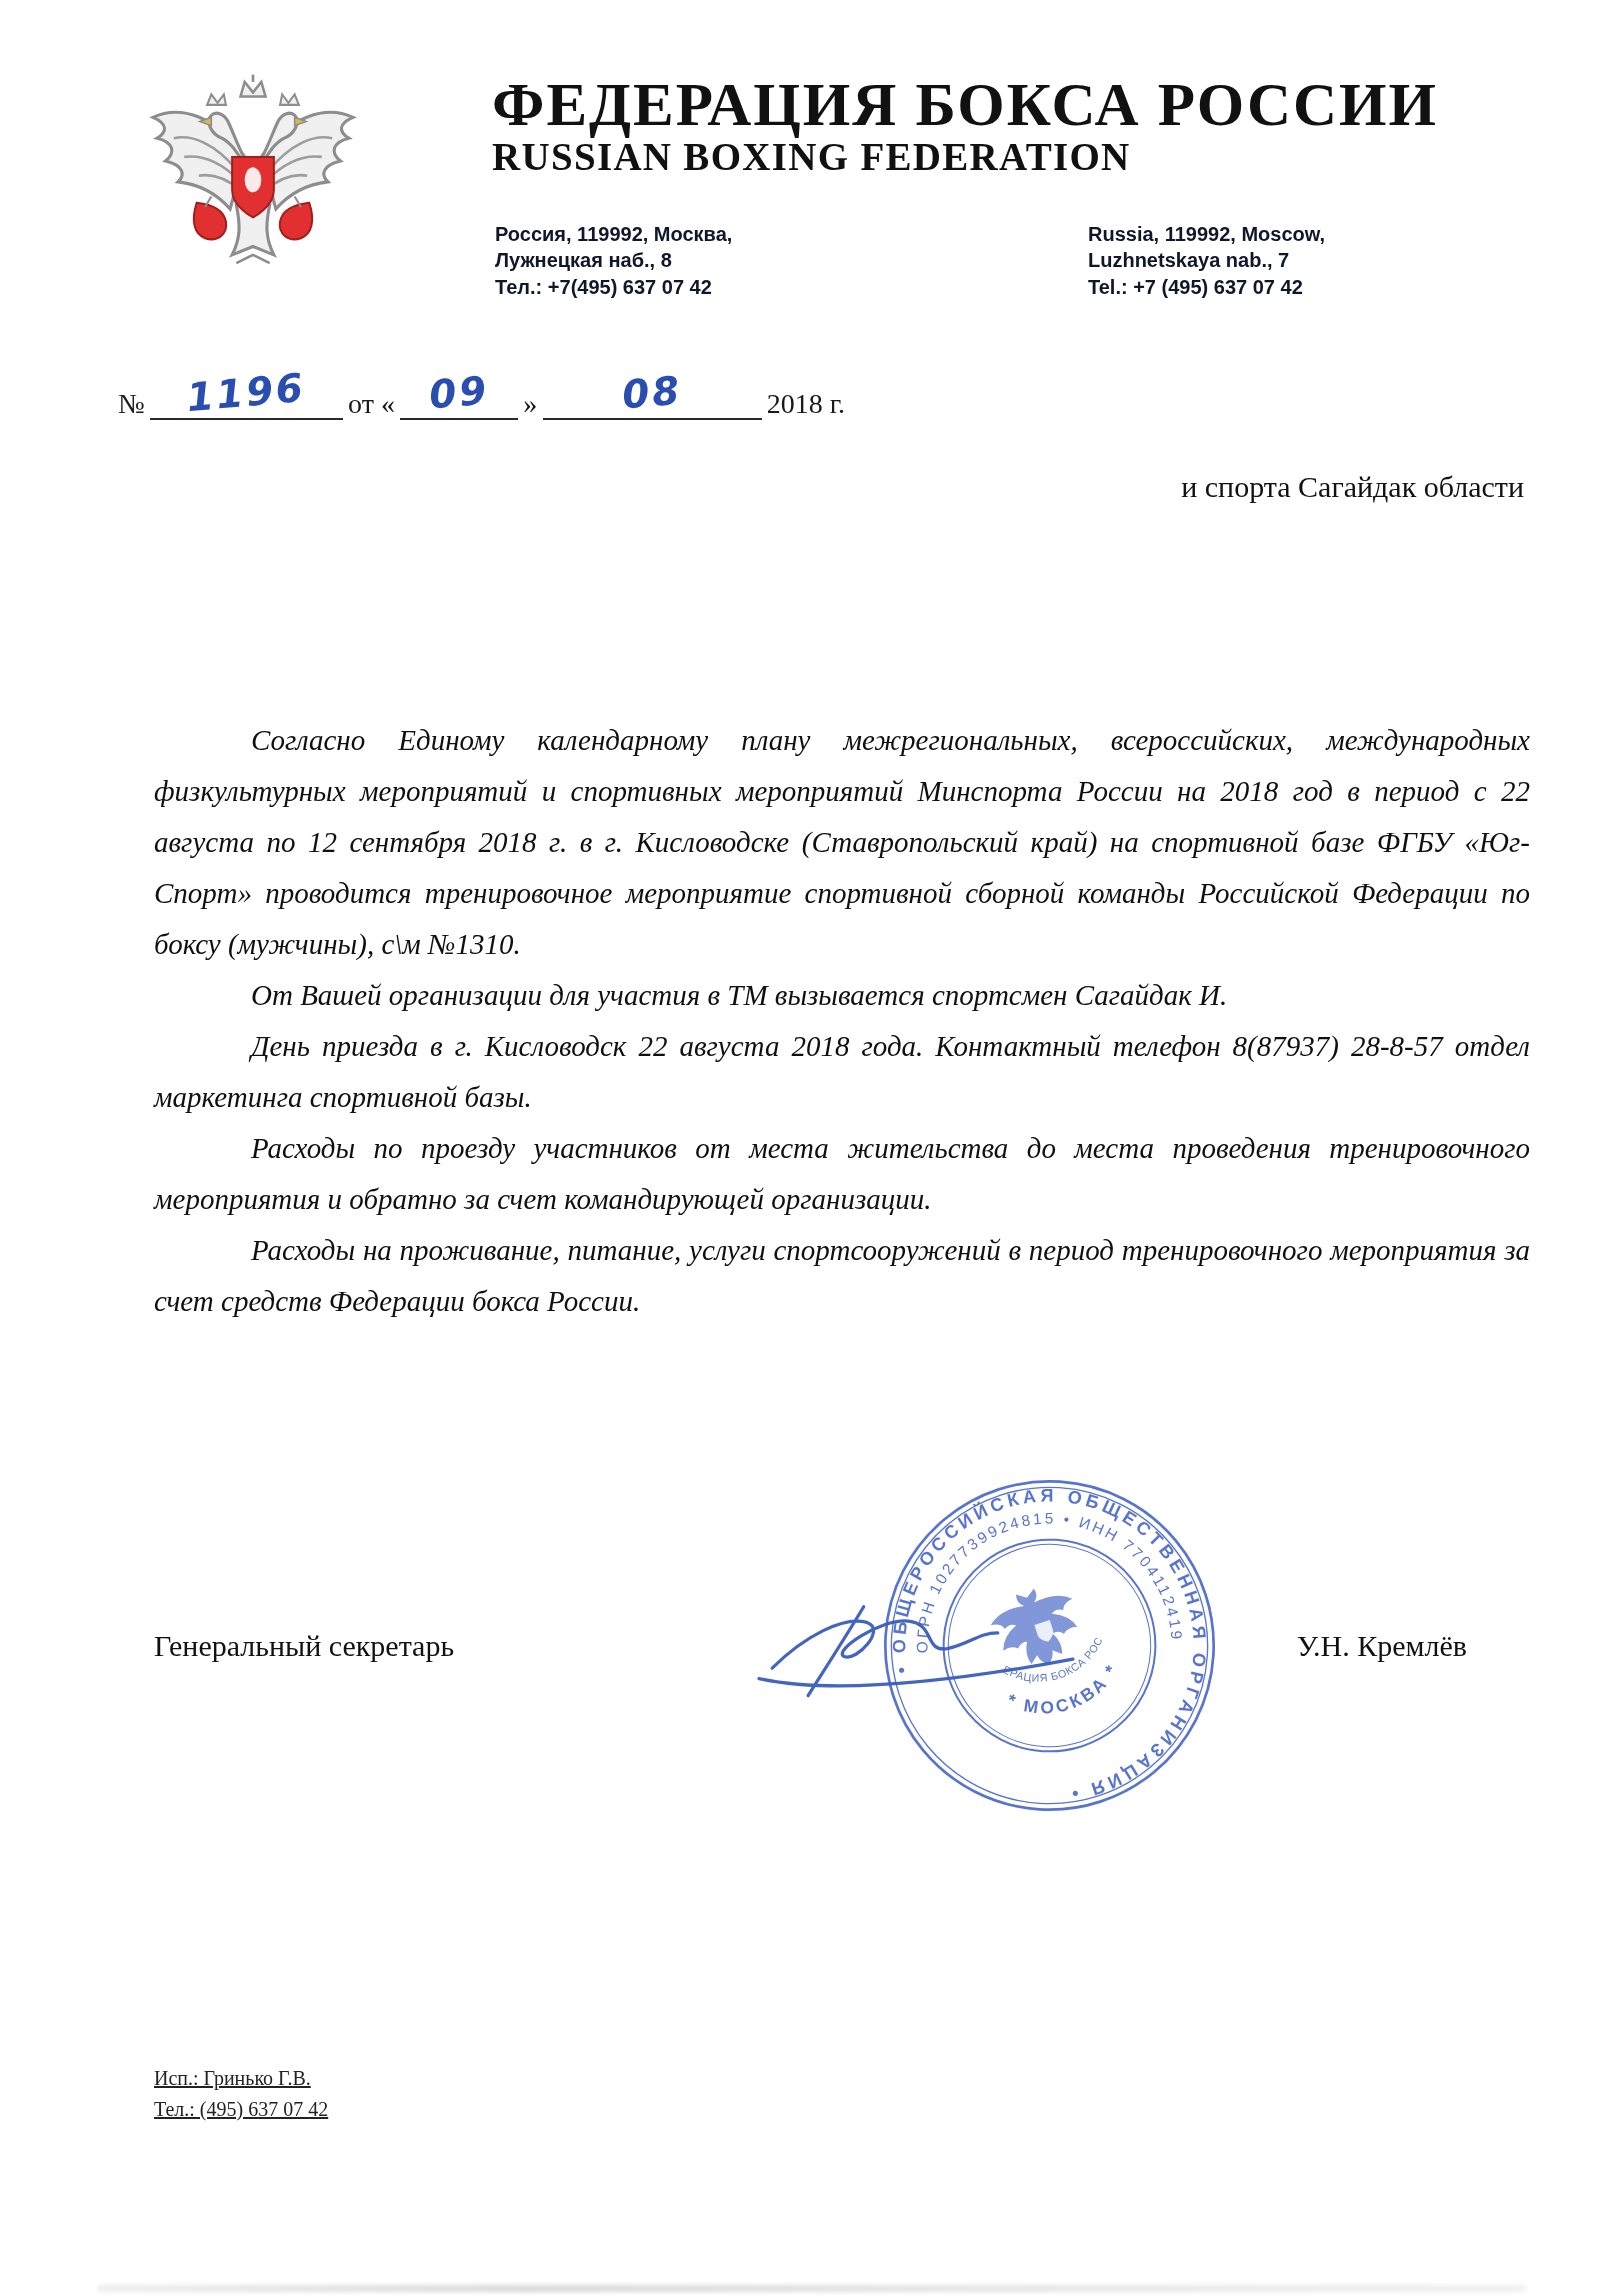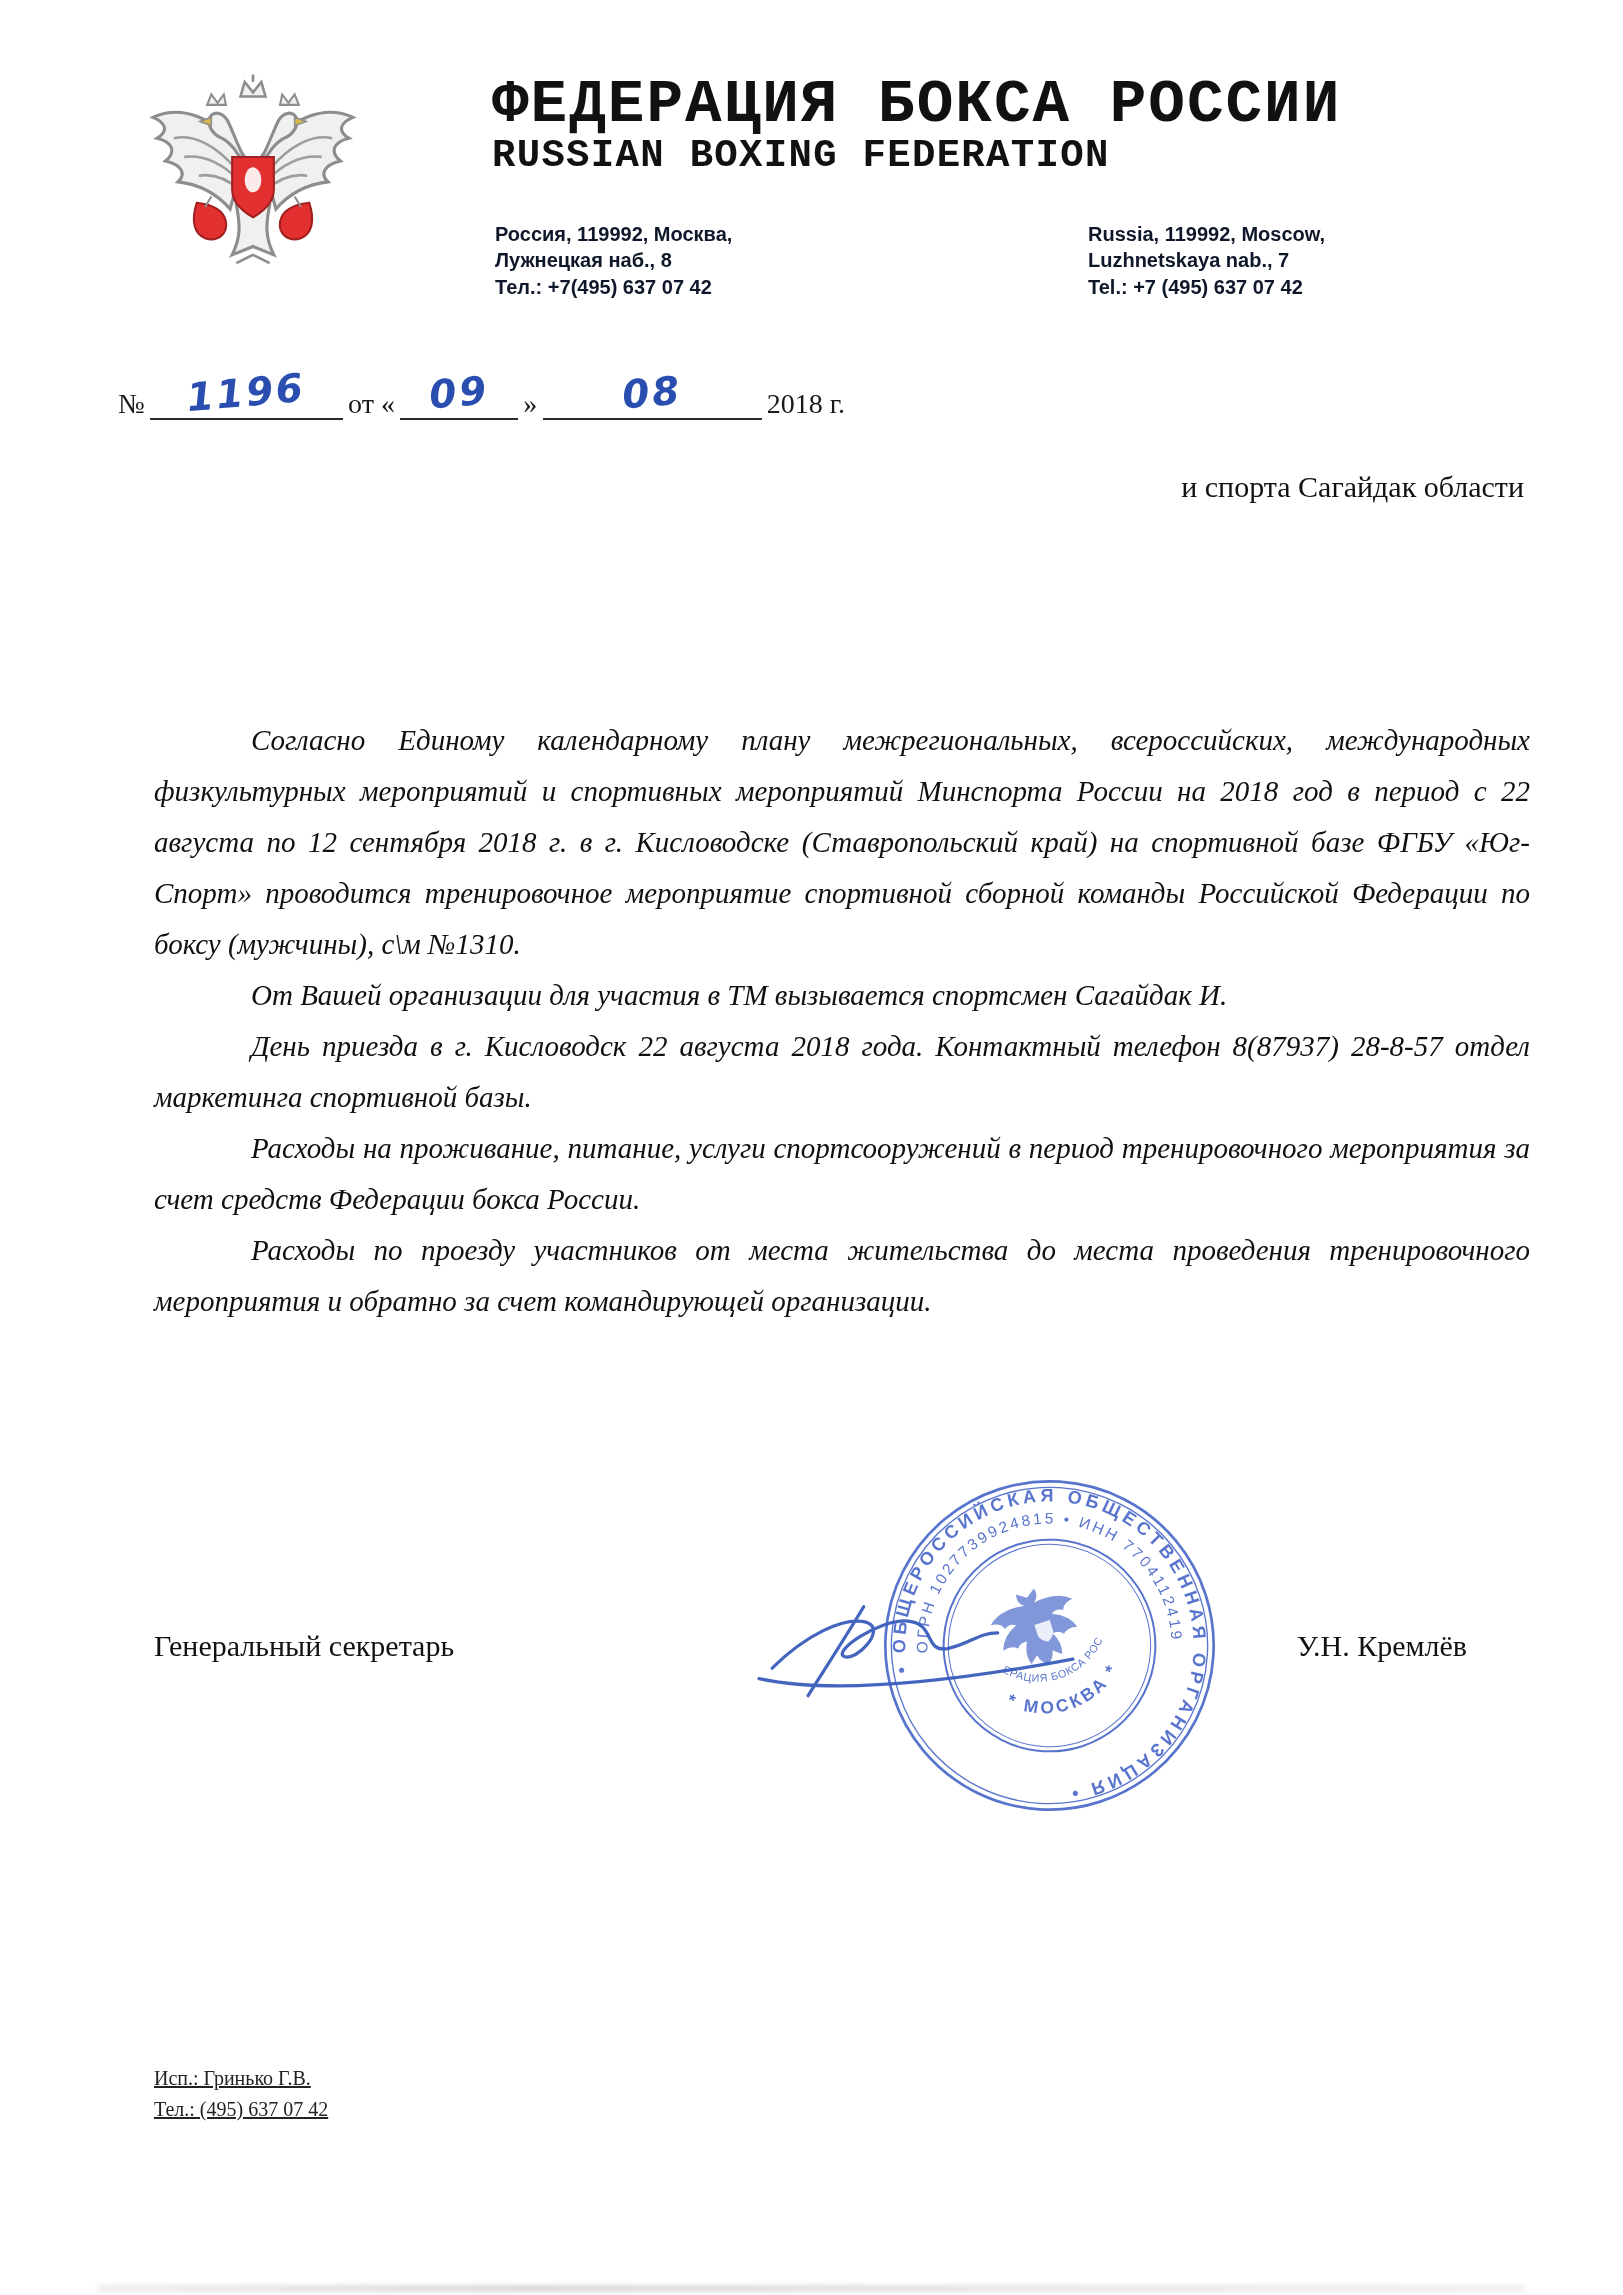--- a/index.html
+++ b/index.html
@@ -4,21 +4,21 @@
 <style>
   * { margin:0; padding:0; box-sizing:border-box; }
   body { background:#ffffff; font-family:"Liberation Serif", serif; color:#1a1a1a; }
   .page {
     position:relative; width:1623px; height:2295px; background:#fff; overflow:hidden;
   }
 
   
   .logo { position:absolute; left:128px; top:69px; width:250px; height:230px; }
   .org-names { position:absolute; left:492px; top:73px; width:956px;
-    font-family:Liberation Mono, monospace; font-weight:bold; color:#111; }
+    font-family:Liberation Serif, serif; font-weight:bold; color:#111; }
   .org-ru { font-size:61px; letter-spacing:2px; line-height:1.04; white-space:nowrap; }
   .org-en { font-size:39px; letter-spacing:1.3px; line-height:1.06; white-space:nowrap; }
   .addr { position:absolute; top:221px; font-family:"Liberation Sans", sans-serif;
     font-weight:bold; font-size:20px; line-height:1.32; color:#0f172a; }
   .addr-ru { left:495px; }
   .addr-en { left:1088px; }
 
   
   .refline { position:absolute; left:118px; top:386px; font-size:28px; color:#1a1a1a; white-space:nowrap; }
   .blank { display:inline-block; border-bottom:2px solid #2a2a2a; height:34px;
@@ -109,22 +109,22 @@
   </div>
 
   <div class="recipient">
     <div>и спорта Сагайдак области</div>
   </div>
 
   <div class="body-text">
     <p>Согласно Единому календарному плану межрегиональных, всероссийских, международных физкультурных мероприятий и спортивных мероприятий Минспорта России на 2018 год в  период с 22 августа по 12 сентября 2018 г. в г. Кисловодске (Ставропольский край) на спортивной базе ФГБУ «Юг-Спорт» проводится тренировочное мероприятие спортивной сборной команды Российской Федерации по боксу (мужчины), с\м №1310.</p>
     <p>От Вашей организации для участия в ТМ вызывается спортсмен Сагайдак И.</p>
     <p>День приезда  в г. Кисловодск  22 августа 2018 года. Контактный телефон 8(87937) 28-8-57 отдел маркетинга спортивной базы.</p>
+    <p>Расходы по проезду участников от места жительства до места проведения тренировочного мероприятия и обратно за счет командирующей организации.</p>
     <p>Расходы на проживание, питание, услуги спортсооружений в период тренировочного мероприятия за счет средств Федерации бокса России.</p>
-    <p>Расходы по проезду участников от места жительства до места проведения тренировочного мероприятия и обратно за счет командирующей организации.</p>
   </div>
 
   <svg class="signature-svg" viewBox="0 0 520 175" aria-hidden="true">
     <g fill="none" stroke="#2f55b8" stroke-width="5" stroke-linecap="round" opacity="0.9">
       <path d="M40,110 C90,60 150,30 185,40 C215,50 170,100 150,92 C132,84 205,34 248,38 C290,42 272,86 308,80 C345,72 355,56 385,56"></path>
       <path d="M20,126 C140,152 330,128 500,96"></path>
       <path d="M180,16 C150,66 115,120 95,152"></path>
     </g>
   </svg>
 

